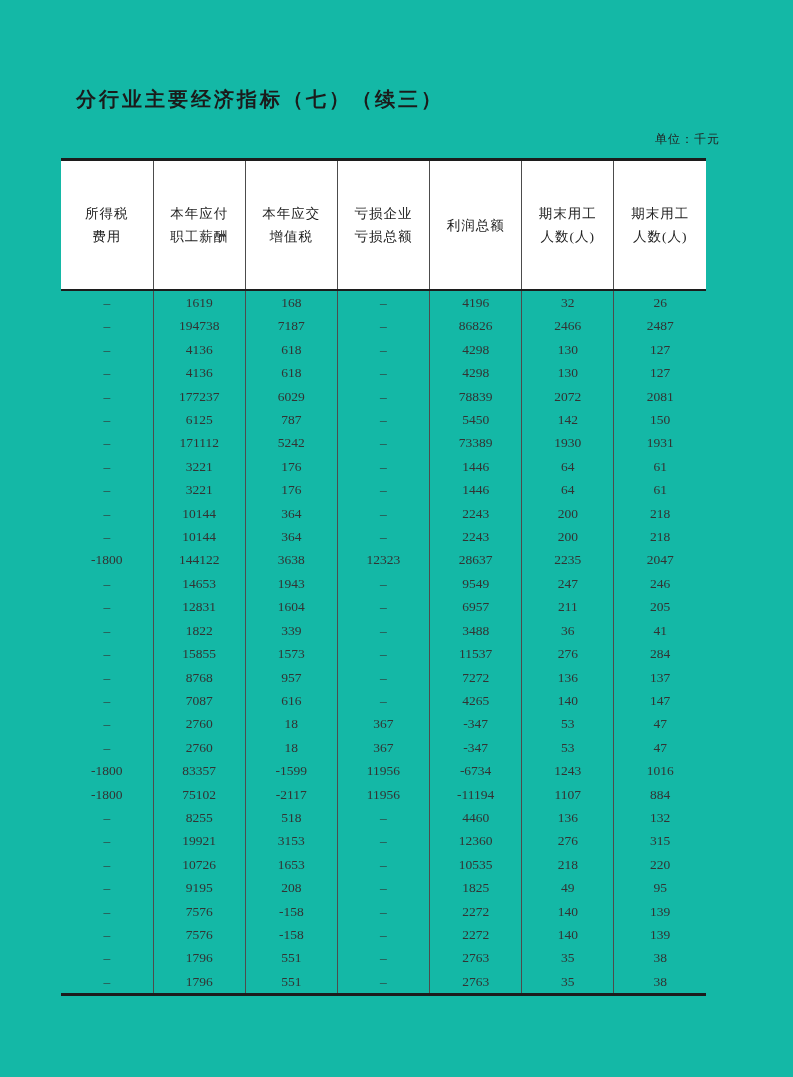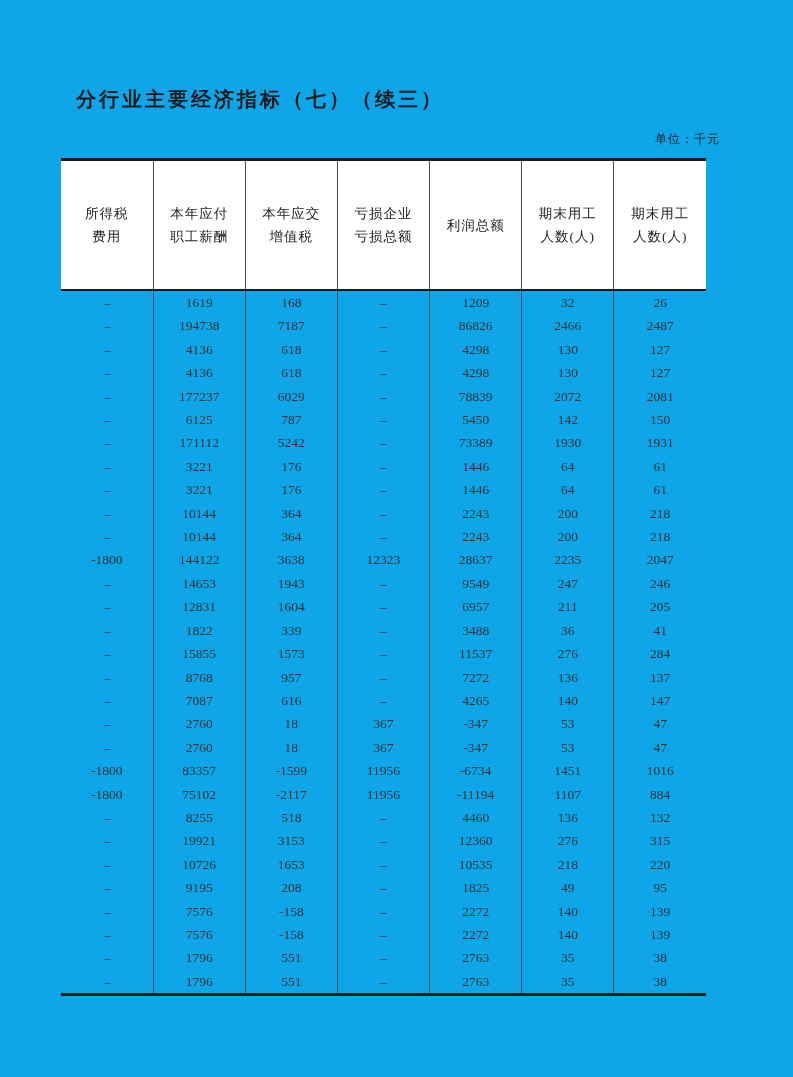--- a/index.html
+++ b/index.html
@@ -4,21 +4,21 @@
 <style>
   html, body {
     margin: 0;
     padding: 0;
     background: #ffffff;
   }
   .page {
     position: relative;
     width: 793px;
     height: 1077px;
-    background: #0ea5e9;
+    background: #14b8a6;
     font-family: "Liberation Serif", "DejaVu Serif", serif;
     color: #2b2b2b;
     overflow: hidden;
   }
   .doc-title {
     position: absolute;
     left: 76px;
     top: 86px;
     margin: 0;
     font-size: 20px;
@@ -114,21 +114,21 @@
             <div>人数(人)</div>
           </th>
         </tr>
     </thead>
     <tbody id="table-body">
         <tr>
           <td>–</td>
           <td>1619</td>
           <td>168</td>
           <td>–</td>
-          <td>1209</td>
+          <td>4196</td>
           <td>32</td>
           <td>26</td>
         </tr>
         <tr>
           <td>–</td>
           <td>194738</td>
           <td>7187</td>
           <td>–</td>
           <td>86826</td>
           <td>2466</td>
@@ -295,21 +295,21 @@
           <td>-347</td>
           <td>53</td>
           <td>47</td>
         </tr>
         <tr>
           <td>-1800</td>
           <td>83357</td>
           <td>-1599</td>
           <td>11956</td>
           <td>-6734</td>
-          <td>1451</td>
+          <td>1243</td>
           <td>1016</td>
         </tr>
         <tr>
           <td>-1800</td>
           <td>75102</td>
           <td>-2117</td>
           <td>11956</td>
           <td>-11194</td>
           <td>1107</td>
           <td>884</td>

